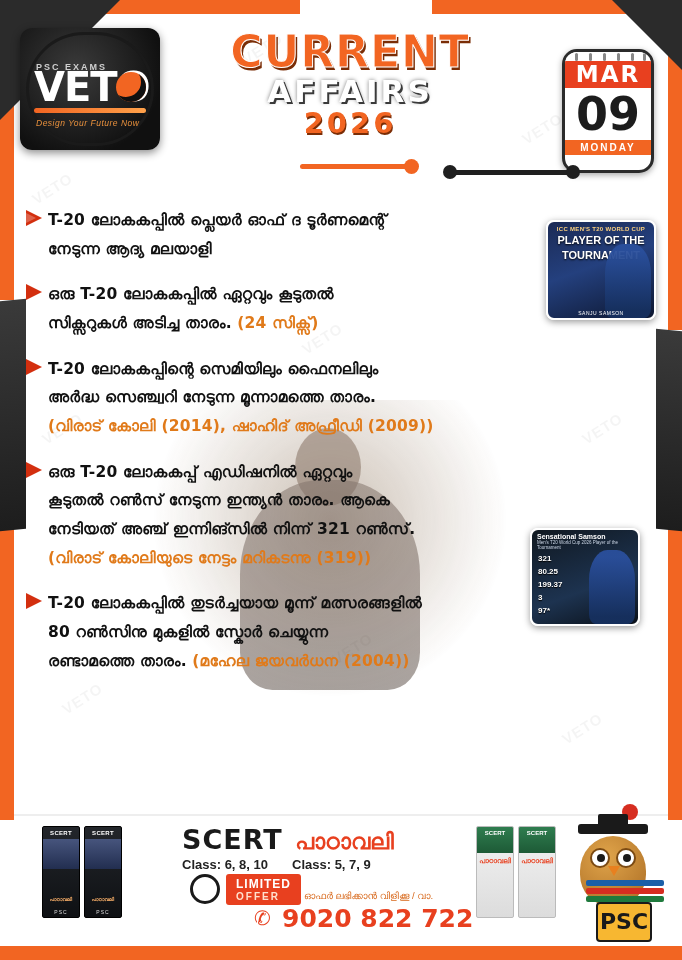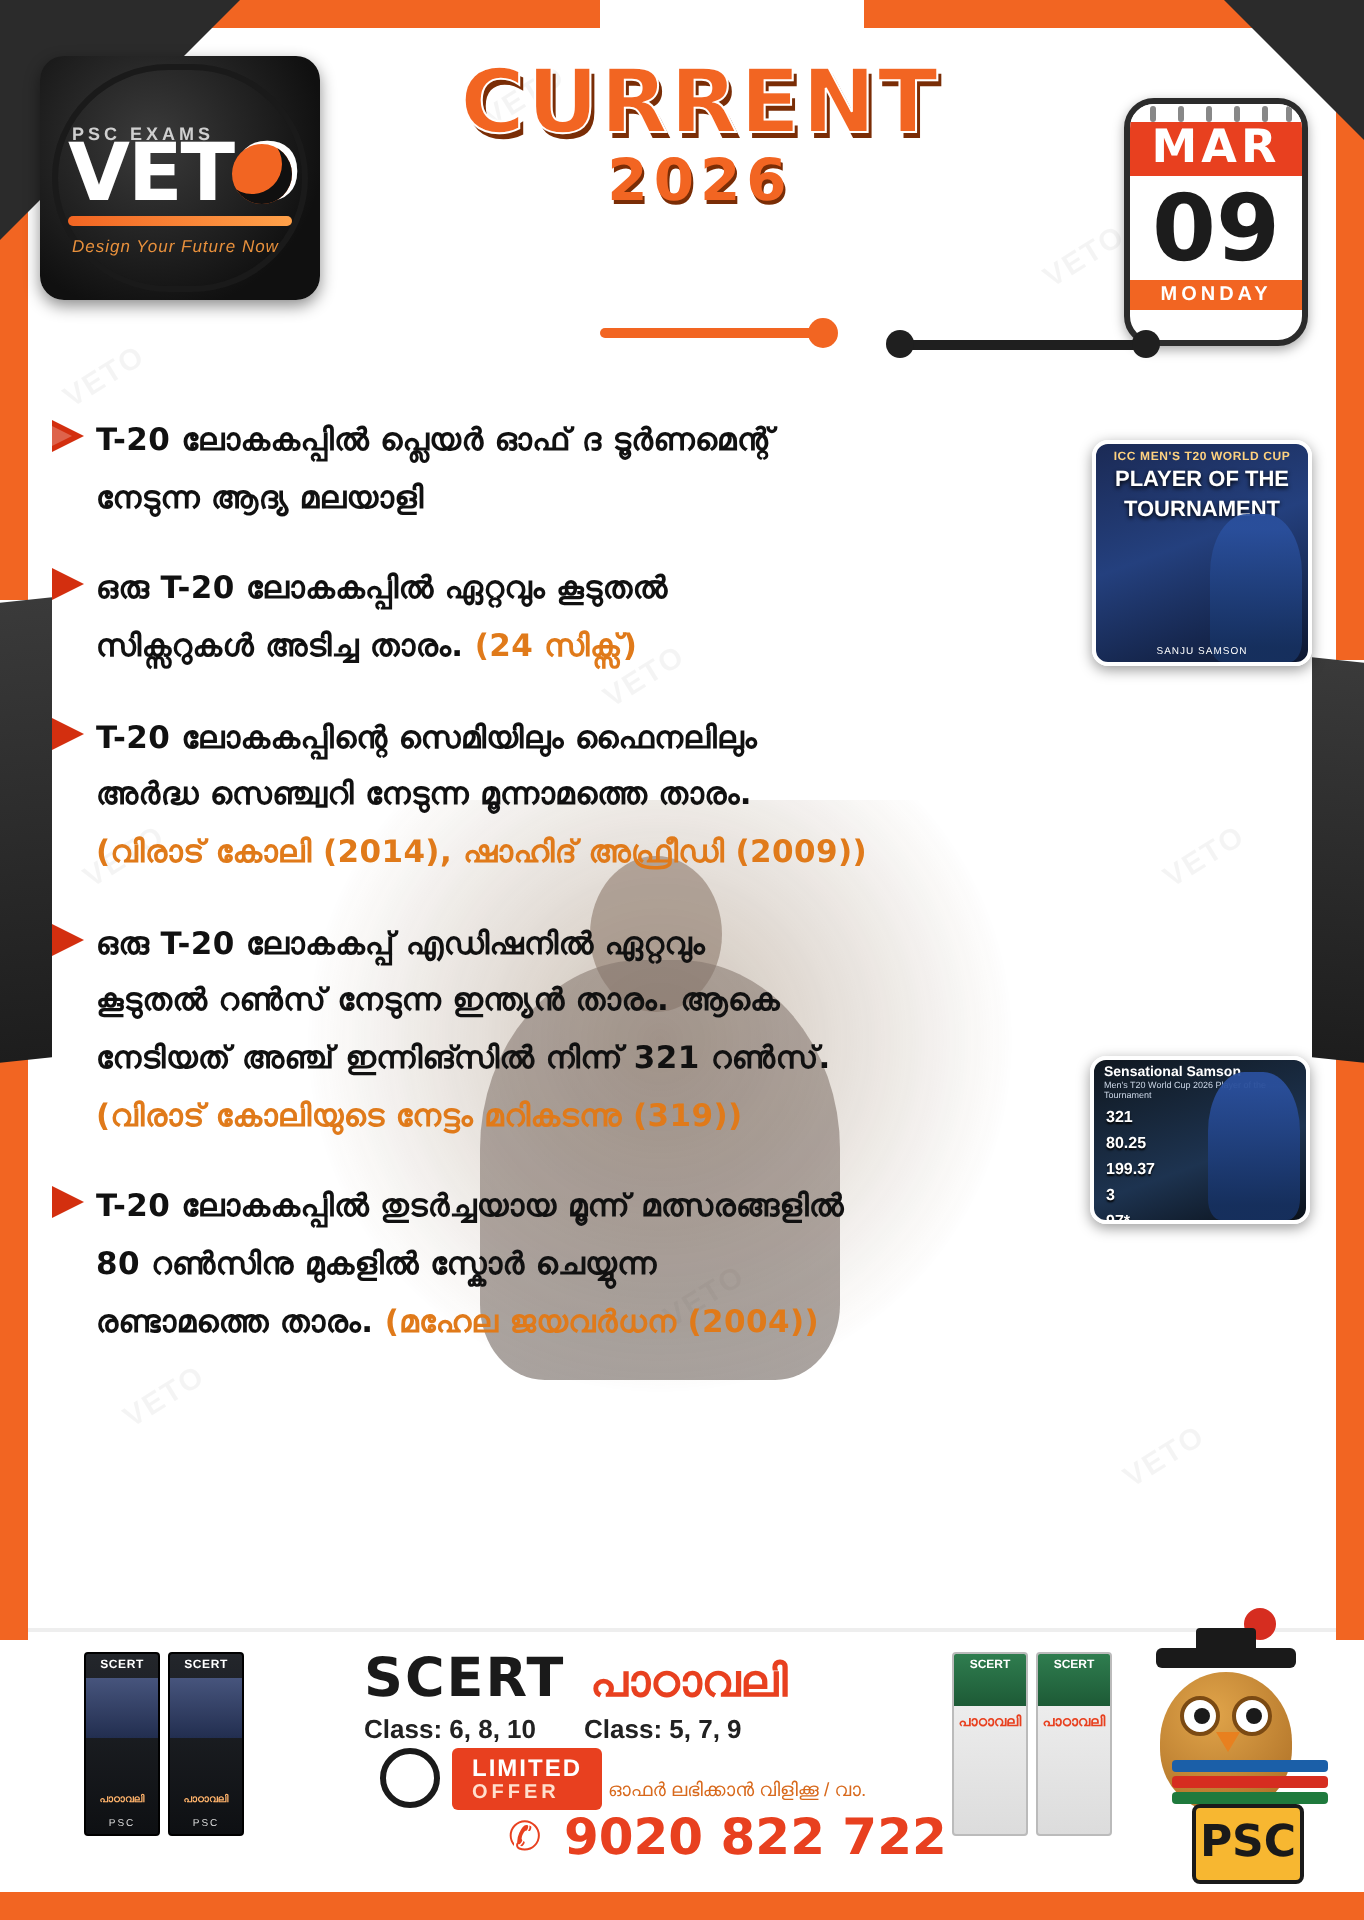--- a/index.html
+++ b/index.html
@@ -211,23 +211,23 @@
     line-height: 1.85;
     letter-spacing: .2px;
   }
   .btext .hl { color: #e07a1a; }
 
   .photo-card {
     position: absolute; border-radius: 8px; overflow: hidden;
     border: 2px solid #ffffff;
     box-shadow: 0 2px 7px rgba(0,0,0,.4);
   }
-  #photo1 { right: 0px; top: 14px; width: 110px; height: 113px;
+  #photo1 { right: 0px; top: 14px; width: 110px; height: 100px;
     background: linear-gradient(160deg,#1b2a55 0%, #24407e 45%, #0d1730 100%); }
-  #photo2 { right: 1px; top: 322px; width: 110px; height: 84px;
+  #photo2 { right: 16px; top: 322px; width: 110px; height: 98px;
     background: linear-gradient(160deg,#101820 0%, #1d3350 60%, #0a1018 100%); }
   .pc-title {
     font-size: 6px; color: #ffd27f; font-weight: bold; text-align: center;
     margin-top: 4px; letter-spacing: .3px;
   }
   .pc-big {
     font-size: 11px; color: #ffffff; font-weight: bold; text-align: center;
     line-height: 1.15; margin-top: 2px; text-shadow: 0 1px 2px #000;
   }
   .pc-foot {
@@ -419,20 +419,21 @@
       <div class="logo-ring"></div>
       <div class="logo-psc">PSC EXAMS</div>
       <div class="logo-veto">VETO</div>
       <div class="logo-swoosh"></div>
       <div class="logo-underline"></div>
       <div class="logo-tag">Design Your Future Now</div>
     </div>
 
     <div class="title-block">
       <div class="title-main">CURRENT</div>
+      <div class="title-sub">AFFAIRS</div>
       <div class="title-year">2026</div>
     </div>
 
     <div class="date-card">
       <div class="date-rings">
         <span style="left:10px"></span>
           <span style="left:24px"></span>
         <span style="left:38px"></span>
           <span style="left:52px"></span>
         <span style="left:66px"></span>

